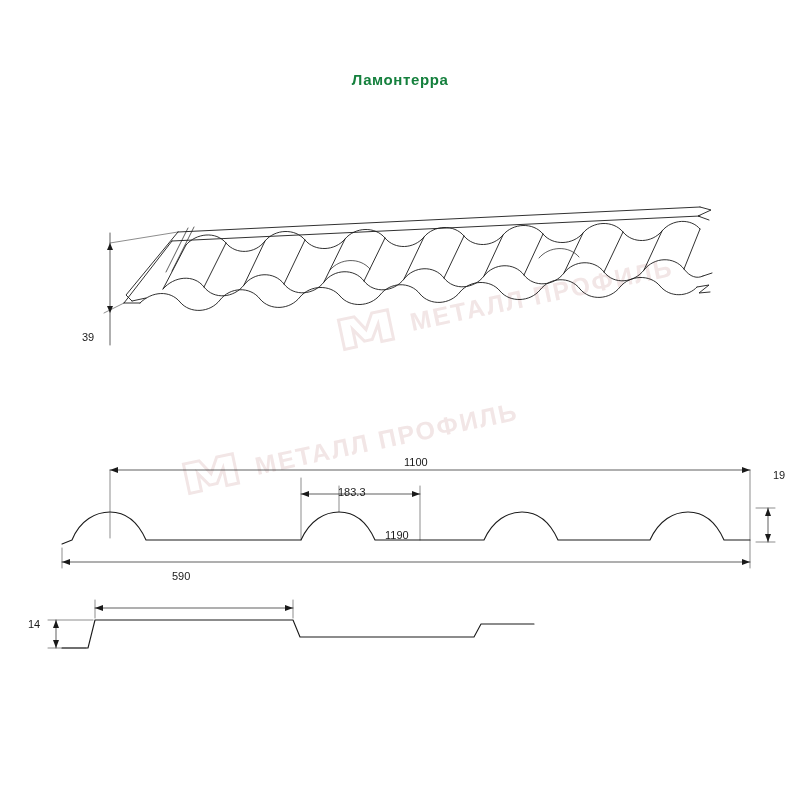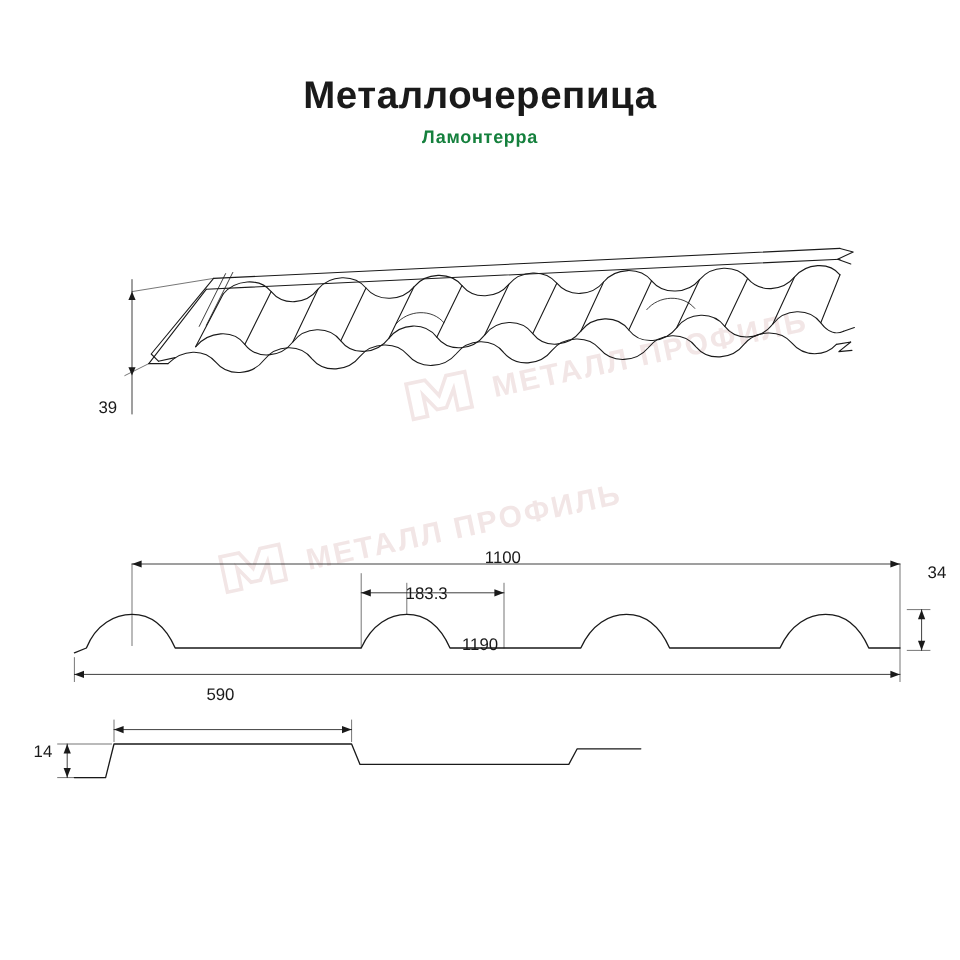--- a/index.html
+++ b/index.html
@@ -48,32 +48,31 @@
   }
   .wm {
     position: absolute;
     pointer-events: none;
     user-select: none;
   }
   .wm-a { top: 268px; left: 330px; transform: rotate(-12deg); }
   .wm-b { top: 412px; left: 175px; transform: rotate(-12deg); }
   .dim-label {
     position: absolute;
-    font-size: 14px;
+    font-size: 11px;
     color: #1a1a1a;
     white-space: nowrap;
   }
 </style>
 </head>
 <body>
 
 <div class="page">
 
   <div class="title-block">
-    <div class="title-main">Металлочерепица</div>
     <div class="title-sub">Ламонтерра</div>
   </div>
 
   <div class="wm wm-a">
     <svg width="360" height="60" viewBox="0 0 360 60" xmlns="http://www.w3.org/2000/svg">
       <g fill="none" stroke="#f2e6e6" stroke-width="3">
         <path d="M8 46 L8 16 L24 16 L33 31 L42 16 L58 16 L58 46 L46 46 L46 28 L37 42 L29 42 L20 28 L20 46 Z"></path>
       </g>
       <text x="78" y="42" font-family="Liberation Sans, sans-serif" font-size="25" font-weight="bold" fill="#f2e6e6" letter-spacing="2">МЕТАЛЛ ПРОФИЛЬ</text>
     </svg>
@@ -191,19 +190,19 @@
   </svg>
 
   <div class="dim-label" style="top:331px; left:82px;">39</div>
 
   <div class="dim-label" style="top:436px; left:404px;margin-top:20px;">1100</div>
 
   <div class="dim-label" style="top:486px; left:338px;">183.3</div>
 
   <div class="dim-label" style="top:529px; left:385px;">1190</div>
 
-  <div class="dim-label" style="top:469px; left:773px;">34</div>
+  <div class="dim-label" style="top:469px; left:773px;">19</div>
 
   <div class="dim-label" style="top:570px; left:172px;">590</div>
 
   <div class="dim-label" style="top:618px; left:28px;text-align:right;">14</div>
 
 </div>
 
 </body></html>

